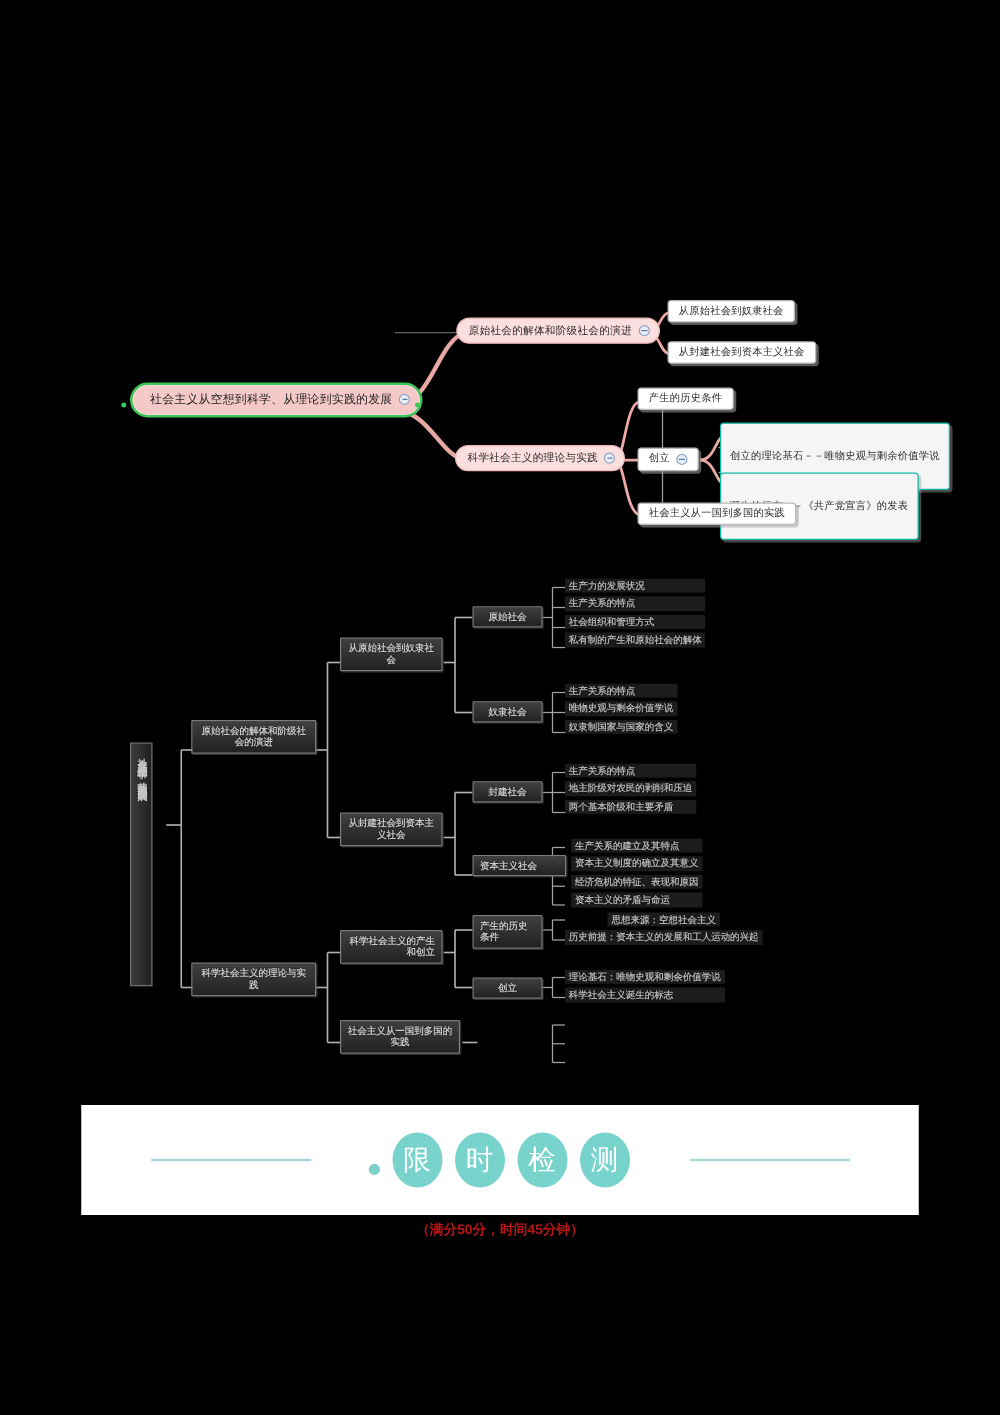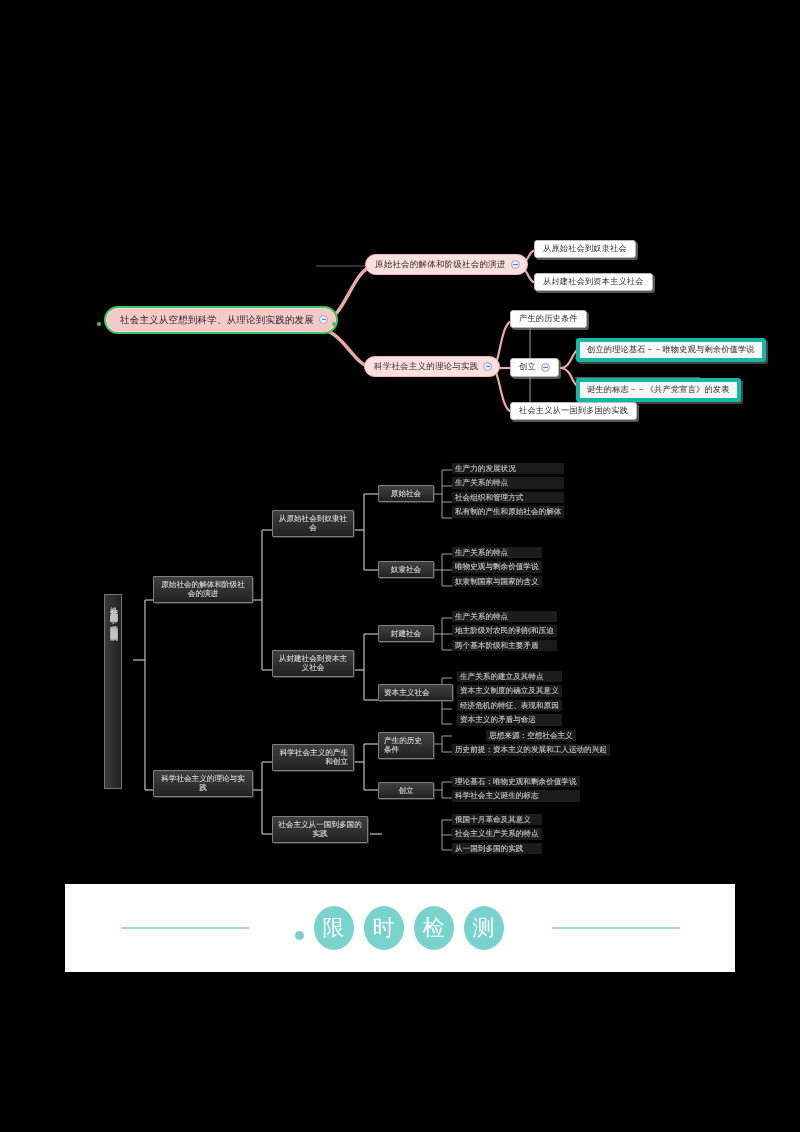--- a/index.html
+++ b/index.html
@@ -54,23 +54,23 @@
   }
   .lvl3-node {
     padding: 4px 8px;
     background: #ffffff;
     border: 1px solid #b9b9b9;
     border-radius: 3px;
     font-size: 8.2px;
     box-shadow: 2px 2px 0 rgba(160,160,160,.55);
   }
   .lvl3-plain {
-    padding: 4px 7px;
+    padding: 22px 7px;
     background: #f5f5f5;
-    border: 4px solid #14b8a6;
+    border: 1px solid #14b8a6;
     border-radius: 3px;
     font-size: 8.2px;
     box-shadow: 2px 2px 0 rgba(160,160,160,.45);
   }
   .collapse {
     display:inline-block;
     width: 9px; height: 9px;
     margin-left: 5px;
     border-radius: 50%;
     background: #e9eef7;
@@ -405,33 +405,29 @@
     </div>
 
     <div class="dnode dbox" style="left:378px; top:330px; width:56px; text-align:center;">
       <span>创立</span>
     </div>
     <div class="dnode dstack" style="left:452px; top:324px;">
       <span class="dleaf">理论基石：唯物史观和剩余价值学说</span>
       <span class="dleaf">科学社会主义诞生的标志</span>
     </div>
 
-    <div class="dnode dstack" style="left:452px; top:362px;">
-      <span class="dleaf">俄国十月革命及其意义</span>
-      <span class="dleaf">社会主义生产关系的特点</span>
-      <span class="dleaf">从一国到多国的实践</span>
-    </div>
   </div>
 
   <div id="banner">
     <div class="ban-row">
       <div class="ban-rule ban-gapL"></div>
       <div class="ban-dot"></div>
       <div class="ban-circle">限</div>
       <div class="ban-circle">时</div>
       <div class="ban-circle">检</div>
       <div class="ban-circle">测</div>
       <div class="ban-rule ban-gapR"></div>
     </div>
   </div>
 
+  <div id="subtitle">（满分50分，时间45分钟）</div>
 
 </div>
 
 </body></html>

